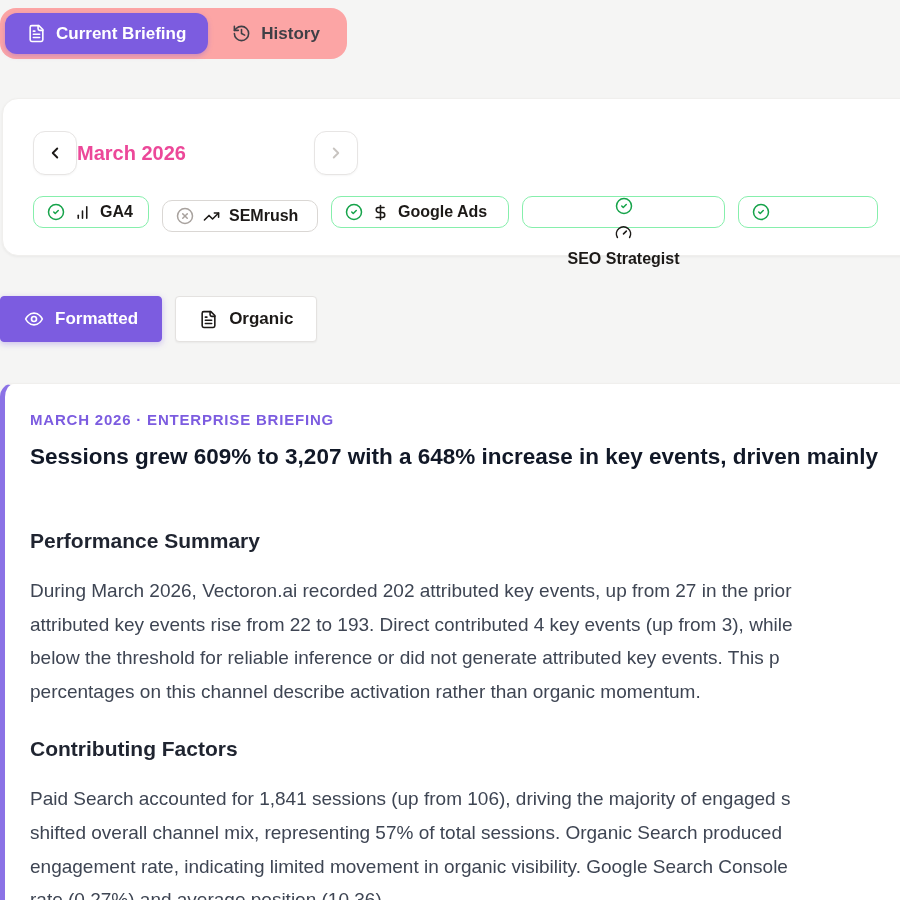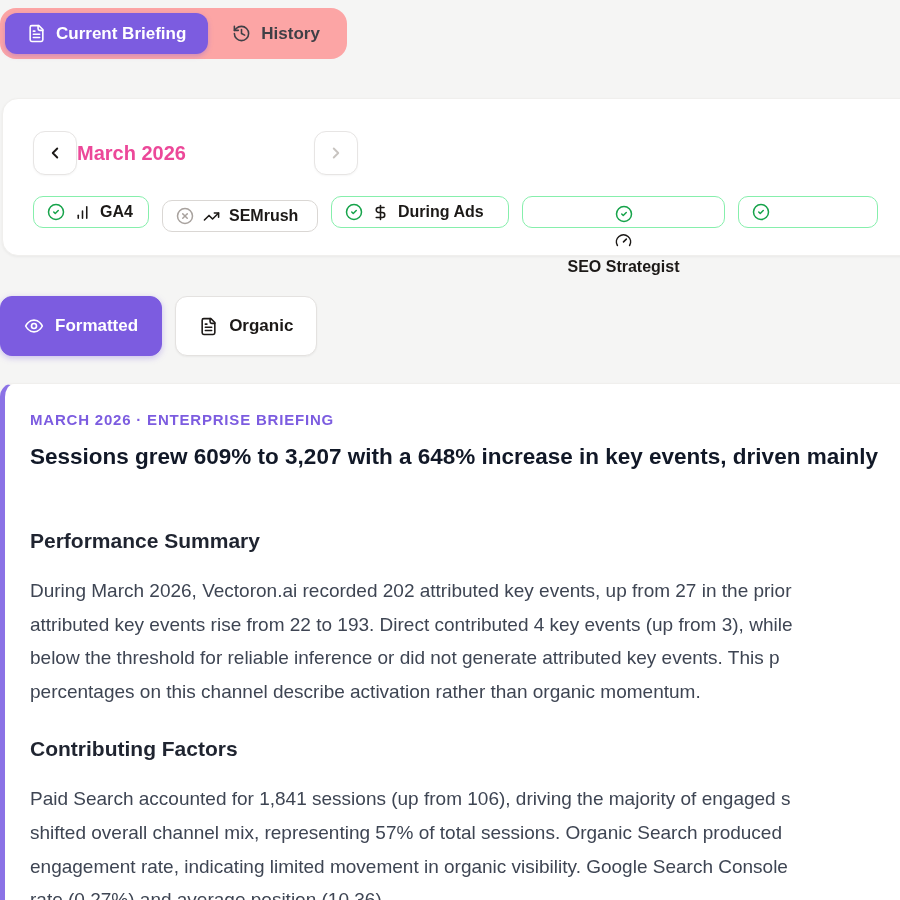--- a/index.html
+++ b/index.html
@@ -54,41 +54,41 @@
   .month-label {
     flex: 0 0 237px; text-align: left;
     font-size: 20px; font-weight: 600; color: #ec4899;
   }
   .chips {
     display: flex; align-items: center; gap: 13px;
     padding: 0 30px; margin-top: 17px; white-space: nowrap;
   }
   .chip {
     display: inline-flex; align-items: center; gap: 9px;
-    height: 32px; padding: 8px 13px; border-radius: 10px;
+    height: 32px; padding: 0 13px; border-radius: 10px;
     background: #FFFFFF; border: 1px solid #86EFAC;
     font-size: 16px; font-weight: 600; color: #1C1917;
     cursor: pointer; flex: 0 0 auto;
   }
   .chip--off { border-color: #DAD7D4; }
   .chip .status-ok { color: #16A34A; }
   .chip .status-off { color: #A8A29E; }
   .chip .type-ic { color: #1C1917; }
   .chip-0 { min-width: 116px; } .chip-1 { min-width: 117px; }
   .chip-2 { min-width: 156px; margin-top: 8px; } .chip-3 { min-width: 178px; }
   .chip-4 { min-width: 203px; flex-direction: column; } .chip-5 { min-width: 140px; }
 
   
   .view-row {
     position: absolute; top: 296px; left: 0;
     display: flex; gap: 13px; align-items: center;
   }
   .view-btn {
     display: inline-flex; align-items: center; gap: 11px;
-    height: 60px; padding: 0 23px; border-radius: 12px;
+    height: 46px; padding: 0 23px; border-radius: 4px;
     background: #FFFFFF; border: 1px solid #E4E2E0;
     box-shadow: 0 1px 2px rgba(0,0,0,0.05);
     font-family: "Liberation Sans", sans-serif;
     font-size: 17px; font-weight: 600; color: #1C1917; cursor: pointer;
   }
   .view-btn--active {
     background: #7C5CE0; border-color: #7C5CE0; color: #FFFFFF;
     box-shadow: 0 2px 6px rgba(124,92,224,0.35);
   }
 
@@ -216,21 +216,21 @@
               <circle cx="12" cy="12" r="10"></circle>
               <path d="m9 12 2 2 4-4"></path>
             </svg>
         </span>
         <span class="type-ic" style="display:inline-flex;">
           <svg width="17" height="17" viewBox="0 0 24 24" fill="none" stroke="currentColor" stroke-width="2.2" stroke-linecap="round" stroke-linejoin="round">
               <line x1="12" y1="2" x2="12" y2="22"></line>
               <path d="M17 5H9.5a3.5 3.5 0 0 0 0 7h5a3.5 3.5 0 0 1 0 7H6"></path>
             </svg>
         </span>
-        <span>During Ads</span>
+        <span>Google Ads</span>
       </div>
 
       <div class="chip chip-4">
         <span class="status-ok" style="display:inline-flex;">
           <svg width="18" height="18" viewBox="0 0 24 24" fill="none" stroke="currentColor" stroke-width="2" stroke-linecap="round" stroke-linejoin="round">
               <circle cx="12" cy="12" r="10"></circle>
               <path d="m9 12 2 2 4-4"></path>
             </svg>
         </span>
         <span class="type-ic" style="display:inline-flex;">

